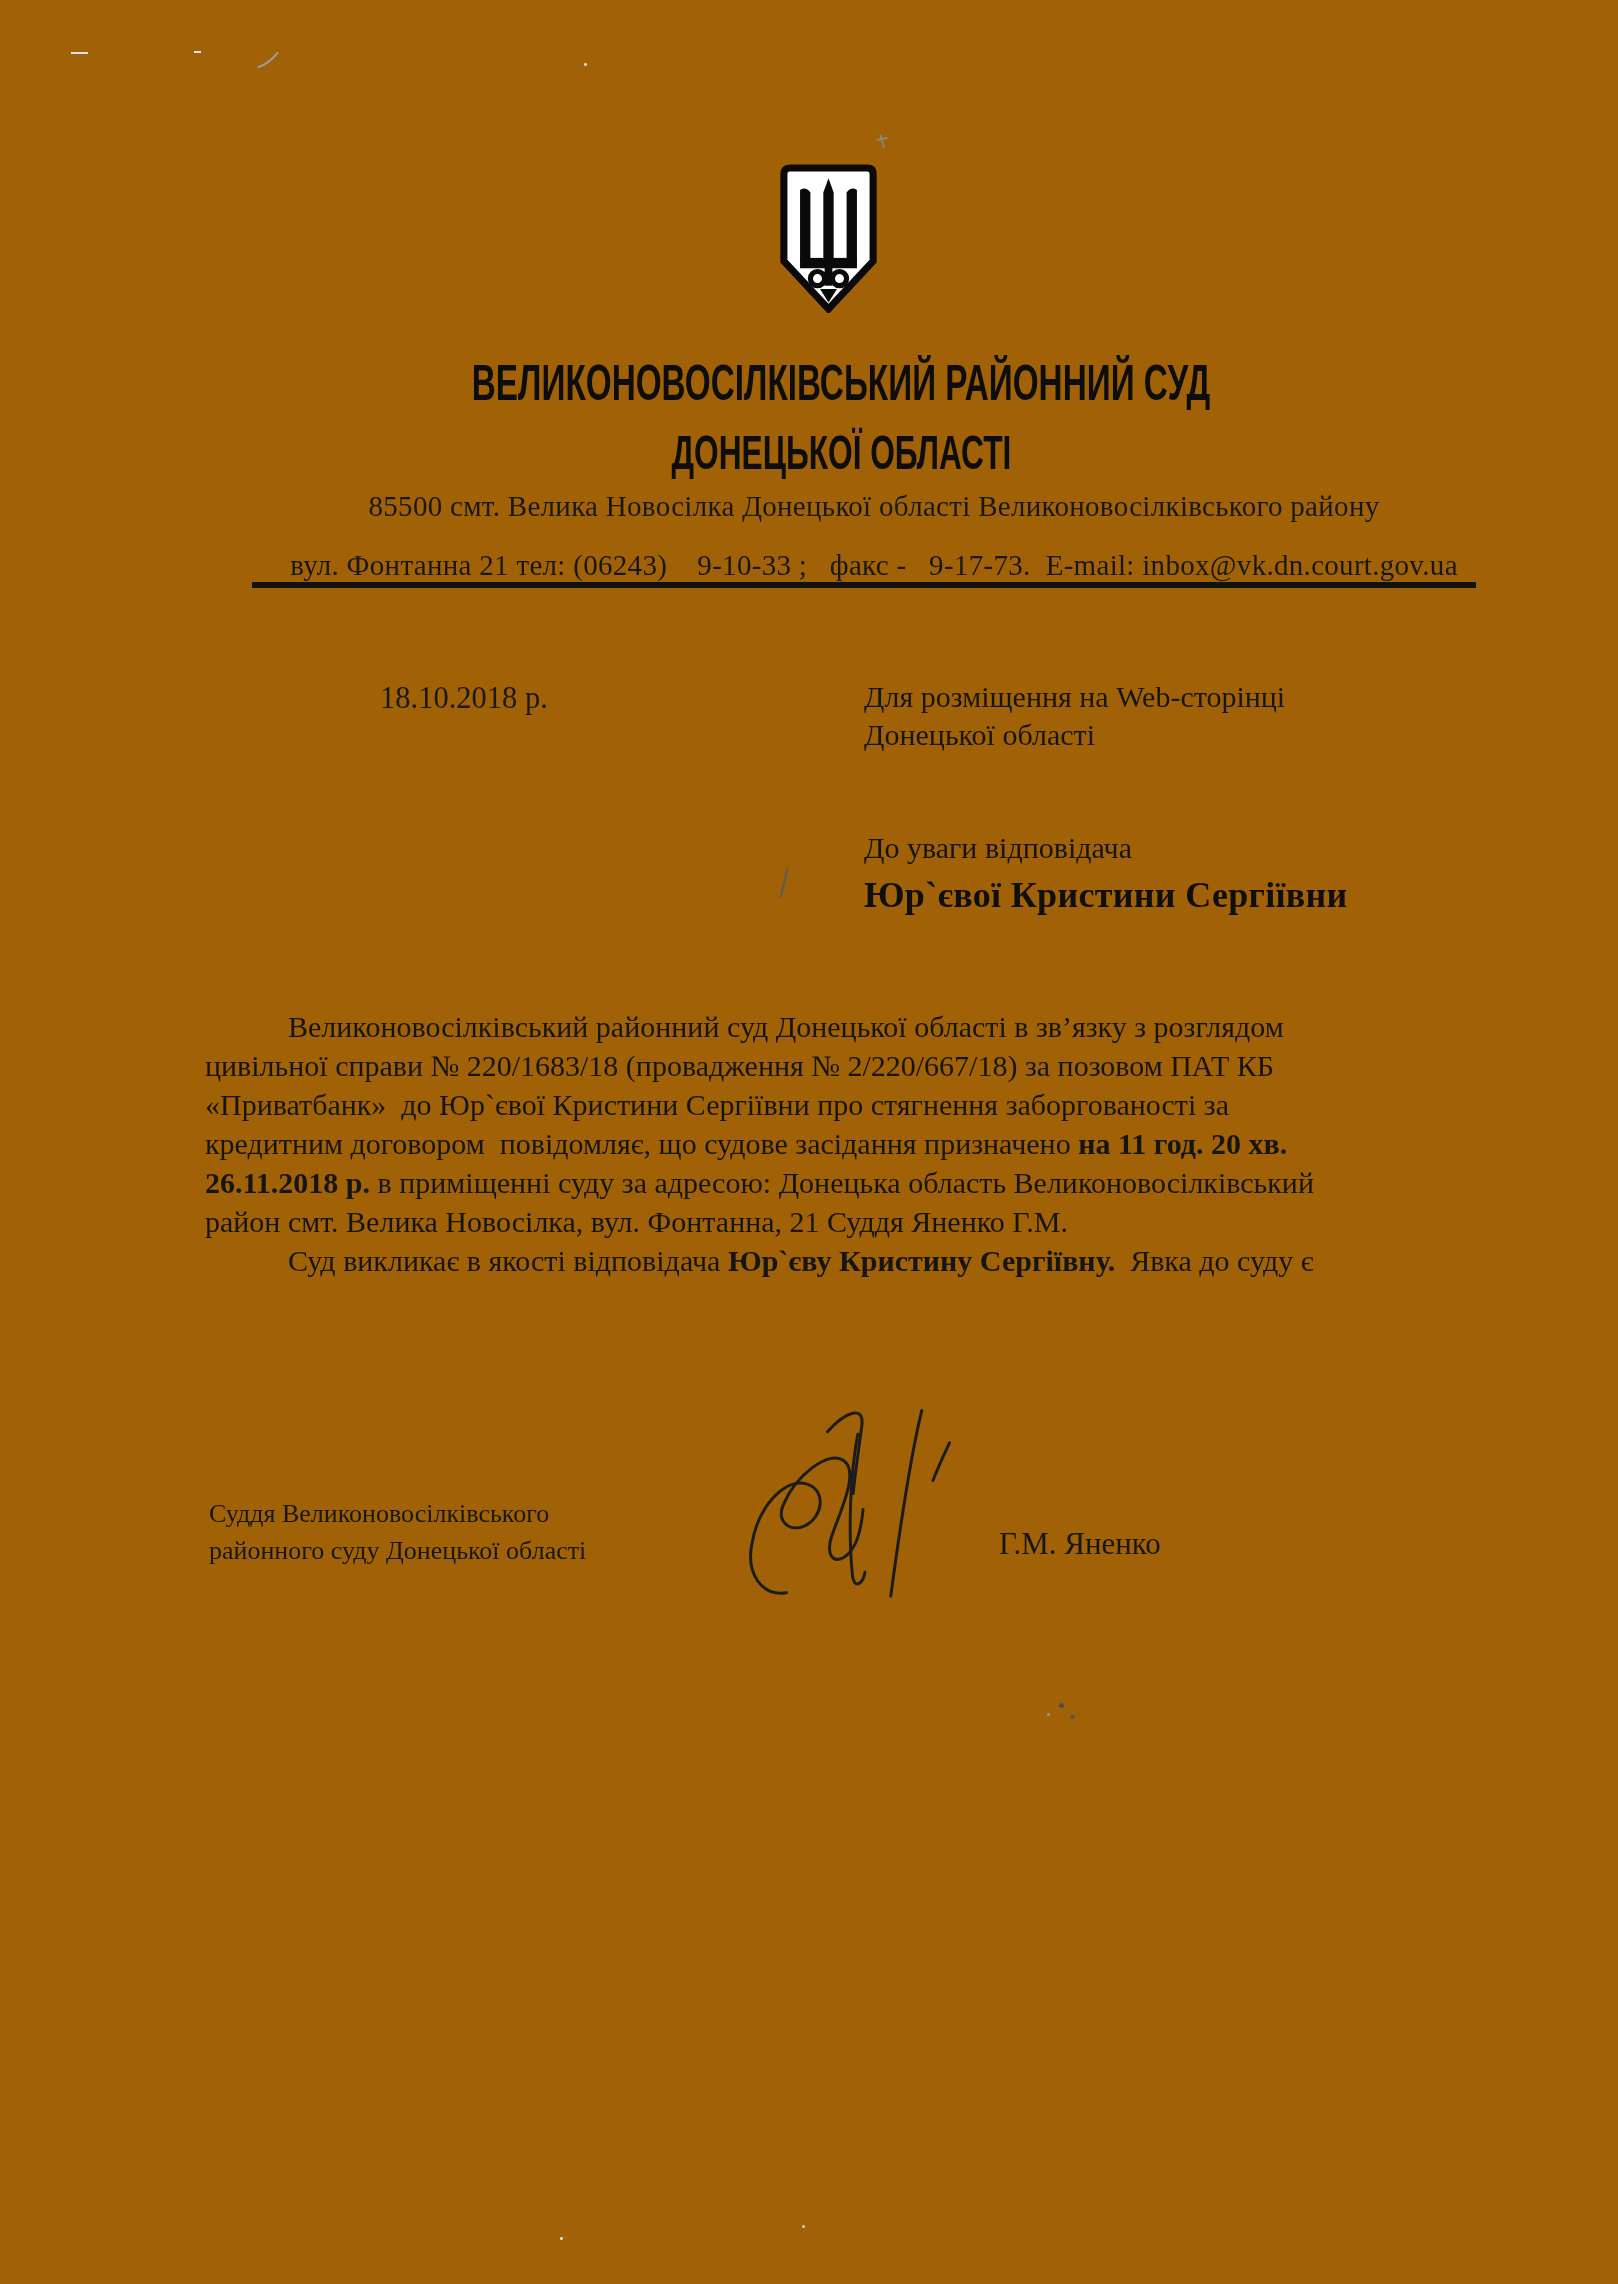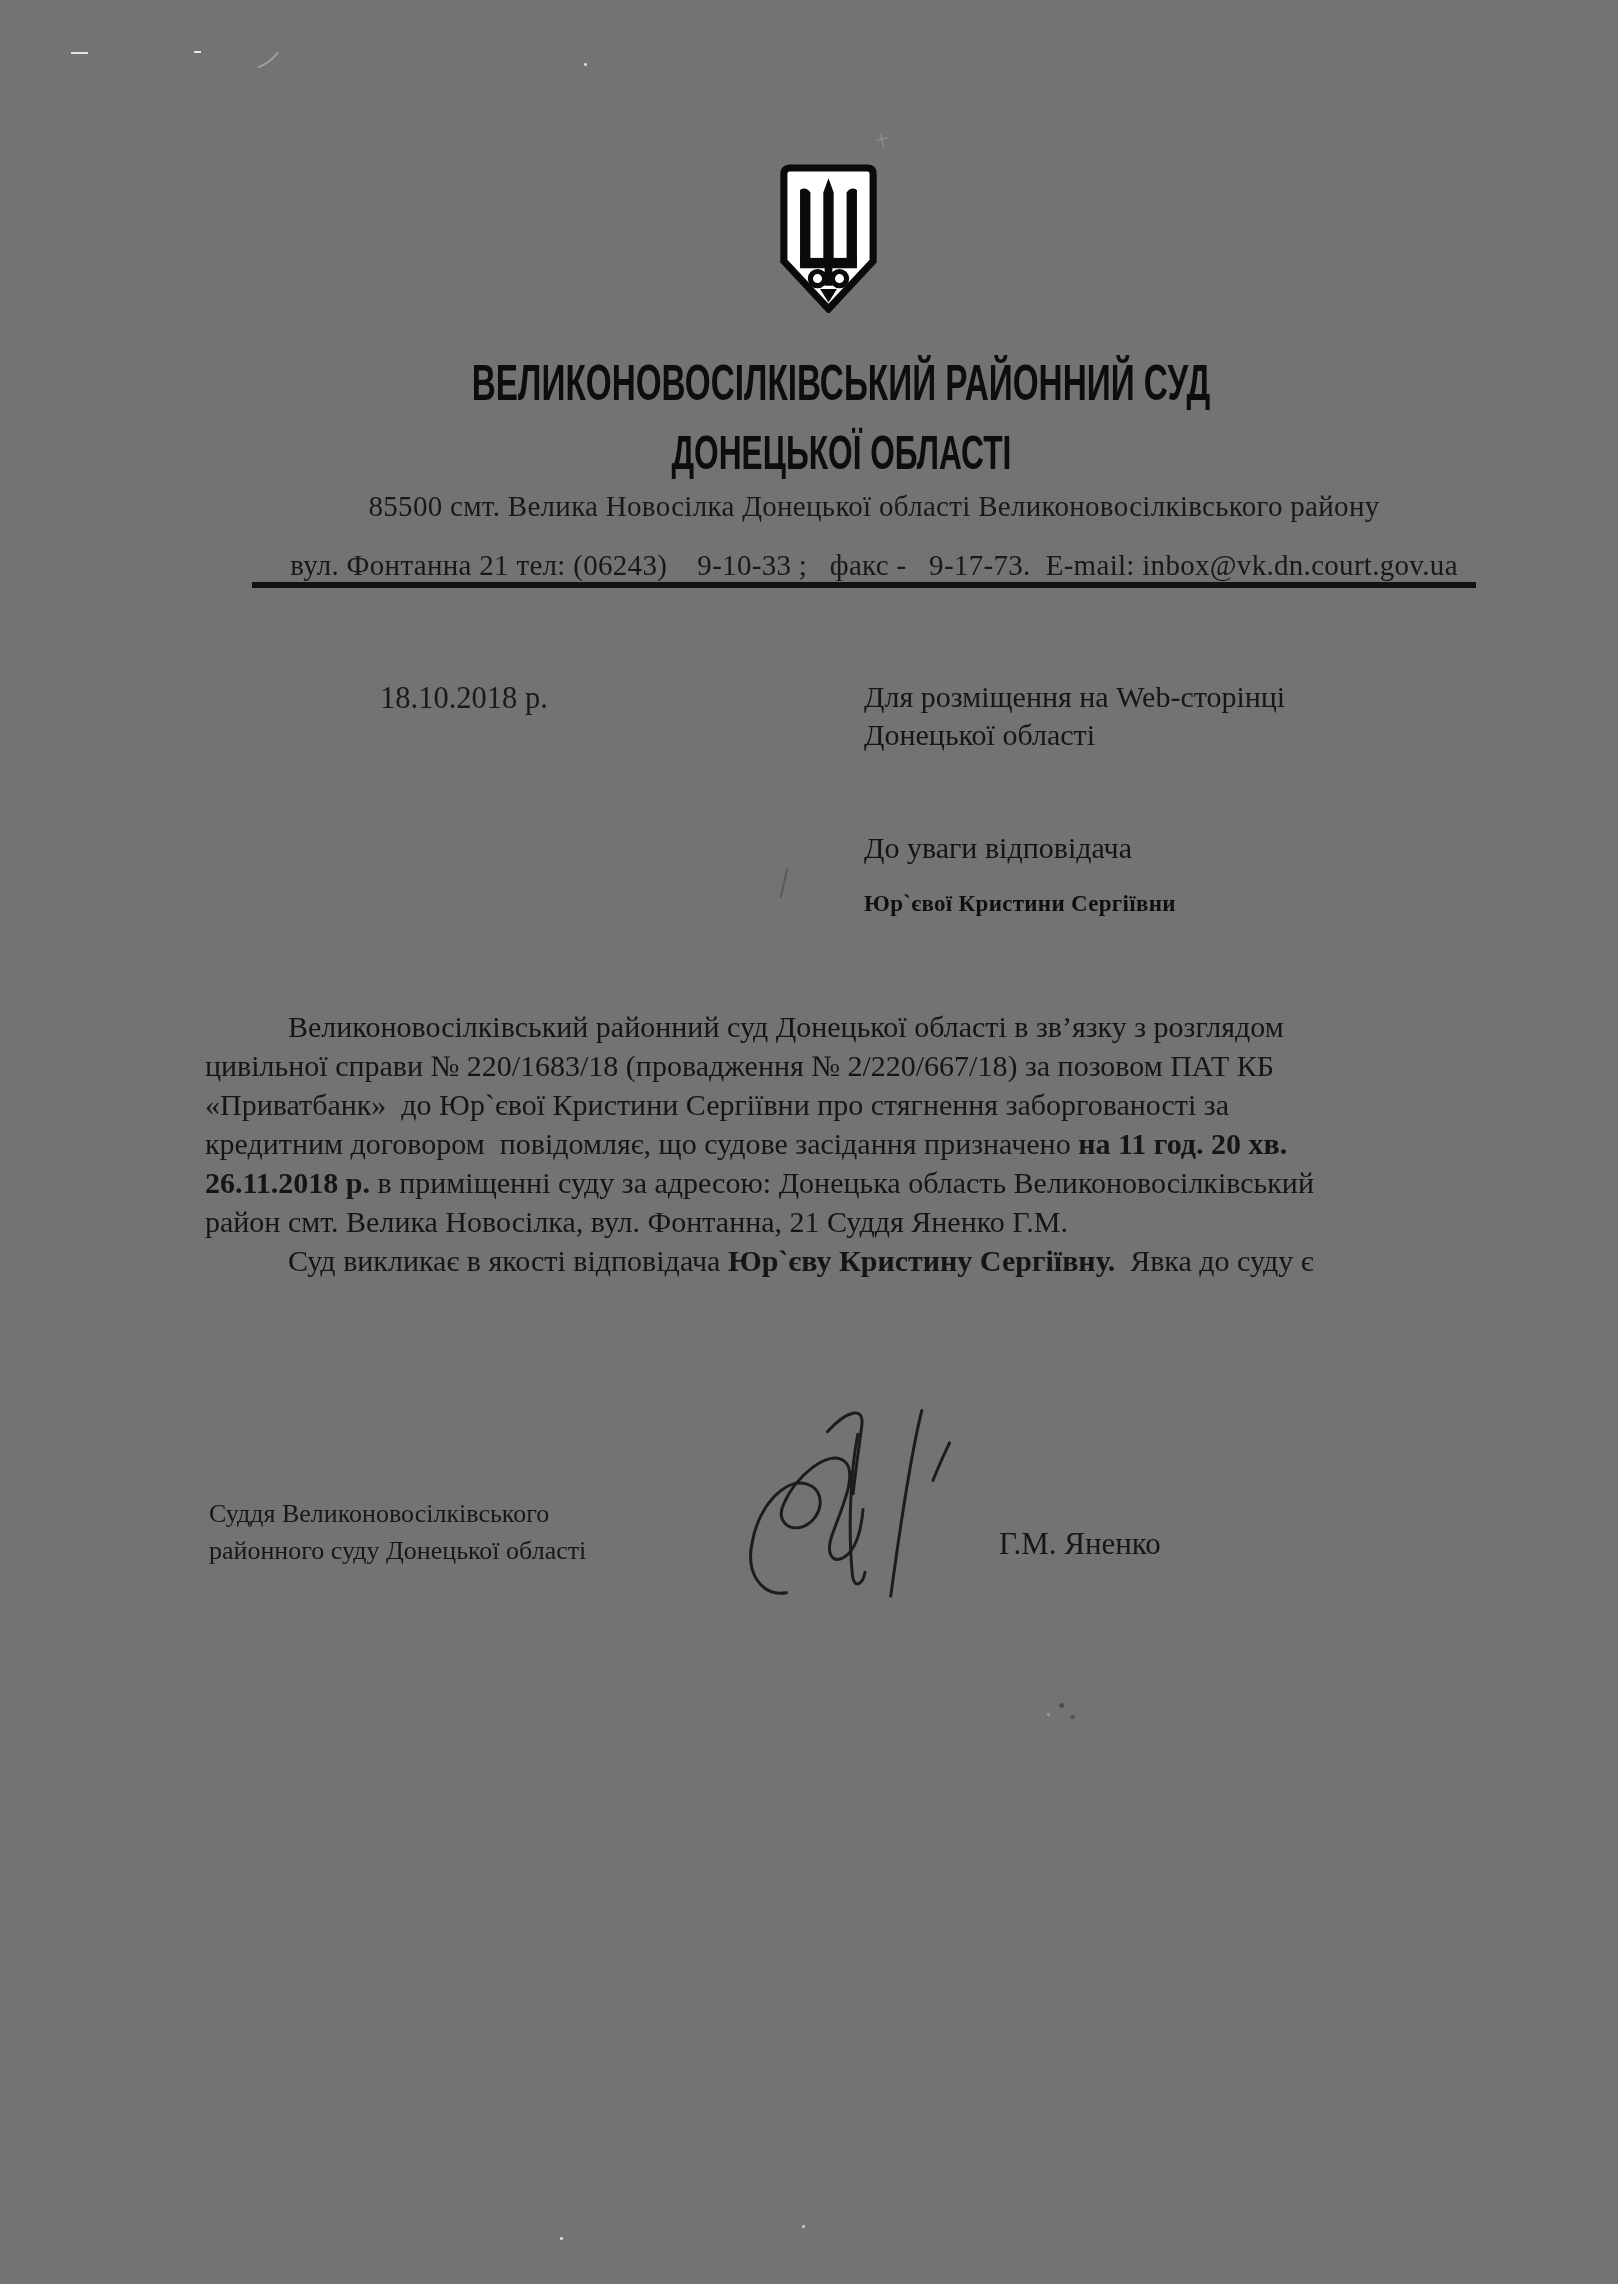--- a/index.html
+++ b/index.html
@@ -1,19 +1,19 @@
 <!DOCTYPE html>
 <html style="font-size:10.4px"><head>
 <meta charset="utf-8">
 <style>
   html,body{margin:0;padding:0;background:#888;}
   .page{
     position:relative;
     width:1619px;height:2284px;
-    background:#737373;
+    background:#a16207;
     overflow:hidden;
     color:#141414;
     font-family:"Liberation Serif", serif;
   }
   
   .emblem{position:absolute;left:780px;top:164px;width:97px;height:149px;}
   .h-line{position:absolute;left:162px;width:1358px;text-align:center;
     font-family:"Liberation Sans", sans-serif;font-weight:700;color:#0d0d0d;}
   .h-line1{top:357px;font-size:49px;line-height:52px;}
   .h-line2{top:427px;font-size:48px;line-height:51px;}
@@ -23,21 +23,21 @@
     font-size:29px;line-height:34px;letter-spacing:0.3px;white-space:pre;color:#181818;}
   .addr1{top:489px;}
   .addr2{top:548px;}
   .u{text-decoration-thickness:1.9px;text-underline-offset:4.5px;}
   .b{font-weight:bold;}
   .rule{position:absolute;left:252px;top:582px;width:1224px;height:5.8px;background:#121212;}
   
   .date{position:absolute;left:353px;top:681px;font-size:30.5px;color:#1a1a1a;margin-left:27px;}
   .web-note{position:absolute;left:864px;top:678px;font-size:30px;line-height:38px;color:#161616;}
   .attention{position:absolute;left:864px;top:830px;font-size:30px;line-height:36px;color:#141414;}
-  .attention .name{font-size:23px;font-weight:bold;margin-top:20px;letter-spacing:0.3px;color:#0f0f0f;}
+  .attention .name{font-size:36px;font-weight:bold;margin-top:11px;letter-spacing:0.3px;color:#0f0f0f;}
   
   .body-block{position:absolute;left:205px;top:1007px;font-size:30px;line-height:39px;color:#151515;}
   .tline{white-space:pre;}
   .indent{padding-left:83px;}
   
   .sig-label{position:absolute;left:209px;top:1495px;font-size:26px;line-height:37px;color:#171717;}
   .sig-svg{position:absolute;left:734px;top:1400px;width:266px;height:198px;}
   .sig-name{position:absolute;left:999px;top:1526px;font-size:31px;color:#161616;}
   
   .af{position:absolute;pointer-events:none;}

